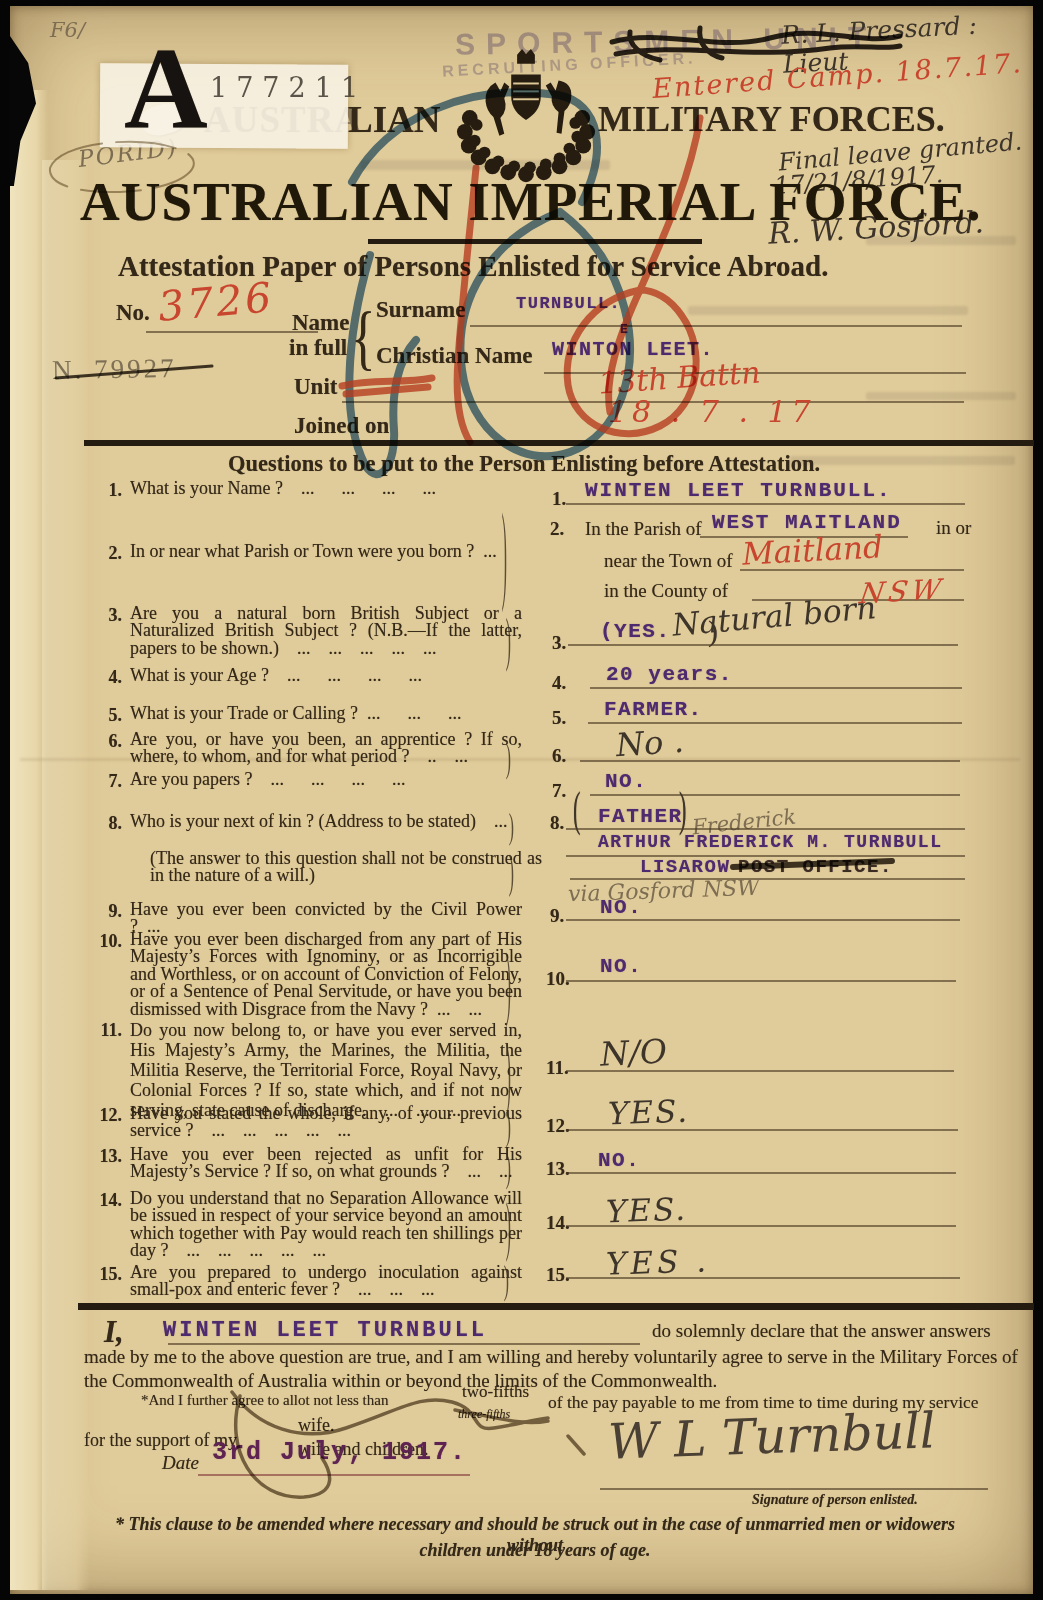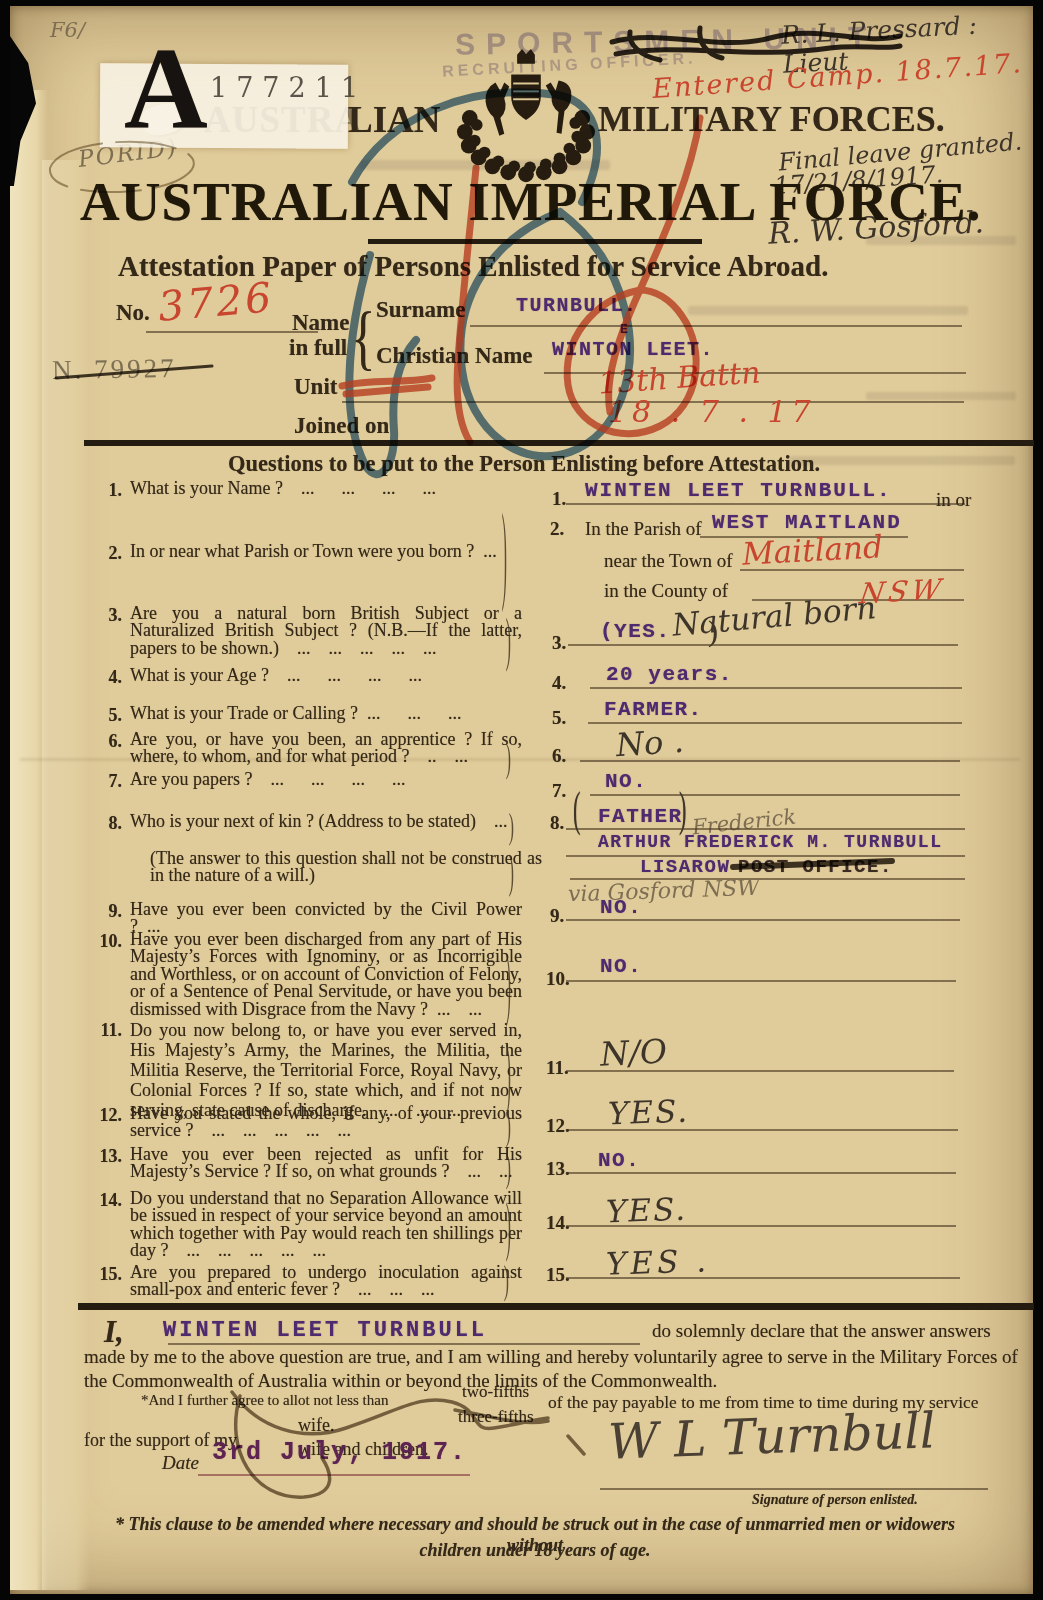--- a/index.html
+++ b/index.html
@@ -126,21 +126,21 @@
   <div class="abs printed b" style="left:116px;top:300px;font-size:23px;">No.</div>
   <div class="abs hw-red" style="left:158px;top:278px;font-size:41px;transform:rotate(-5deg);letter-spacing:3px;">3726</div>
   <div class="u" style="left:146px;top:331px;width:172px;"></div>
 
   <div class="abs printed b" style="left:292px;top:310px;font-size:23px;">Name</div>
   <div class="abs printed b" style="left:289px;top:335px;font-size:23px;">in full</div>
   <div class="abs printed" style="left:346px;top:296px;font-size:72px;transform:scaleX(.7);color:#342818;">{</div>
 
   <div class="abs printed b" style="left:376px;top:297px;font-size:23px;">Surname</div>
   <div class="u" style="left:470px;top:325px;width:492px;"></div>
-  <div class="abs typed" style="left:516px;top:294px;font-size:20px;">TURNBULL.</div>
+  <div class="abs typed" style="left:516px;top:294px;font-size:17px;">TURNBULL.</div>
 
   <div class="abs printed b" style="left:376px;top:343px;font-size:23px;">Christian Name</div>
   <div class="u" style="left:544px;top:372px;width:422px;"></div>
   <div class="abs typed" style="left:552px;top:338px;font-size:20px;">WINTON LEET.</div>
   <div class="abs typed" style="left:620px;top:322px;font-size:13px;">E</div>
 
   <div class="abs printed b" style="left:294px;top:374px;font-size:23px;">Unit</div>
   <div class="u" style="left:342px;top:401px;width:622px;"></div>
   <div class="abs hw-red" style="left:598px;top:360px;font-size:30px;transform:rotate(-4deg);">13th Battn</div>
 
@@ -229,21 +229,21 @@
   <div class="brace" style="left:504px;top:1190px;font-size:26px;transform:scale(.6,2.5);">)</div>
   <div class="brace" style="left:502px;top:1258px;font-size:26px;transform:scale(.6,1.5);">)</div>
 
   <div class="abs printed a-num" style="left:552px;top:488px;">1.</div>
   <div class="abs typed" style="left:585px;top:479px;font-size:21px;letter-spacing:2px;">WINTEN LEET TURNBULL.</div>
   <div class="u" style="left:566px;top:503px;width:399px;"></div>
 
   <div class="abs printed a-num" style="left:550px;top:518px;">2.</div>
   <div class="abs printed a-label" style="left:585px;top:518px;">In the Parish of</div>
   <div class="abs typed" style="left:712px;top:511px;font-size:21px;letter-spacing:2px;">WEST MAITLAND</div>
-  <div class="abs printed a-label" style="left:936px;top:489px;">in  or</div>
+  <div class="abs printed a-label" style="left:936px;top:517px;">in  or</div>
   <div class="u" style="left:700px;top:536px;width:208px;"></div>
   <div class="abs printed a-label" style="left:604px;top:550px;">near the Town of</div>
   <div class="abs hw-red" style="left:742px;top:532px;font-size:31px;transform:rotate(-3deg);">Maitland</div>
   <div class="u" style="left:740px;top:569px;width:224px;"></div>
   <div class="abs printed a-label" style="left:604px;top:580px;">in the County of</div>
   <div class="u" style="left:752px;top:599px;width:212px;"></div>
   <div class="abs hw-red" style="left:860px;top:575px;font-size:28px;letter-spacing:4px;transform:rotate(-3deg) skewX(-12deg);">NSW</div>
 
   <div class="abs printed a-num" style="left:552px;top:632px;">3.</div>
   <div class="abs typed" style="left:600px;top:620px;font-size:21px;">(YES.</div>
@@ -312,21 +312,21 @@
 
   <div class="abs printed b i" style="left:104px;top:1314px;font-size:31px;">I,</div>
   <div class="abs typed" style="left:163px;top:1318px;font-size:22px;letter-spacing:3px;">WINTEN LEET TURNBULL</div>
   <div class="u" style="left:168px;top:1343px;width:472px;"></div>
   <div class="abs printed" style="left:652px;top:1320px;font-size:19px;">do solemnly declare that the answer  answers</div>
   <div class="abs printed" style="left:84px;top:1346px;width:934px;font-size:19px;text-align:justify;">made by me to the above question are true, and I am willing and hereby  voluntarily agree to serve in the Military Forces  of</div>
   <div class="abs printed" style="left:84px;top:1370px;font-size:19px;">the Commonwealth of Australia within or beyond the limits of the Commonwealth.</div>
 
   <div class="abs printed" style="left:141px;top:1392px;font-size:15px;">*And I further agree to allot not  less  than</div>
   <div class="abs printed" style="left:462px;top:1382px;font-size:17px;">two-fifths</div>
-  <div class="abs printed" style="left:458px;top:1407px;font-size:17px;">three-fifths</div>
+  <div class="abs printed" style="left:458px;top:1407px;font-size:12px;font-style:italic;">three-fifths</div>
   <div class="abs printed" style="left:548px;top:1392px;font-size:17.5px;">of the pay payable to me from time to time during my service</div>
   <div class="abs printed" style="left:84px;top:1430px;font-size:18px;">for  the  support  of  my</div>
   <div class="abs printed" style="left:298px;top:1415px;font-size:18px;">wife.</div>
   <div class="abs printed" style="left:298px;top:1439px;font-size:18px;">wife and children.</div>
 
   <div class="abs printed i" style="left:162px;top:1452px;font-size:19px;">Date</div>
   <div class="abs typed" style="left:212px;top:1438px;font-size:25px;color:#5e2350;letter-spacing:2px;">3rd July, 1917.</div>
   <div class="u" style="left:198px;top:1474px;width:272px;background:rgba(120,40,50,.55);"></div>
 
   <div class="abs hw-ink" style="left:608px;top:1408px;font-size:49px;transform:rotate(-2deg);color:#4a4034;">W L Turnbull</div>

